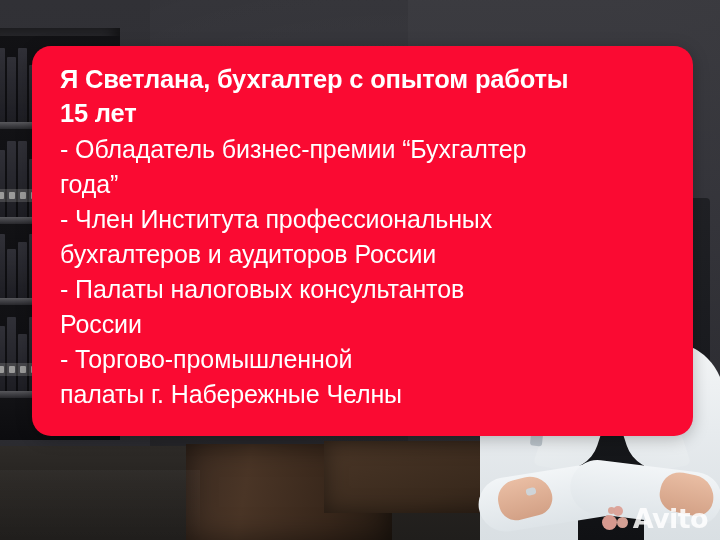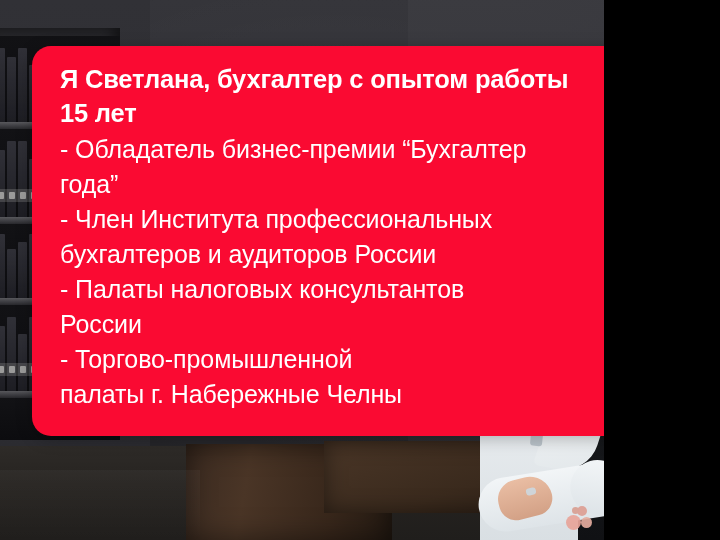--- a/index.html
+++ b/index.html
@@ -6,21 +6,21 @@
     margin: 0;
     padding: 0;
     background: #000;
   }
   body {
     font-family: "DejaVu Sans", sans-serif;
   }
 
   .screenshot {
     position: relative;
-    width: 604px;
+    width: 720px;
     height: 540px;
     overflow: hidden;
     background: #ec4899;
   }
 
   
   .photo-bg {
     position: absolute;
     inset: 0;
     background:
@@ -491,15 +491,16 @@
     </div>
   </div>
 
   <div class="avito-watermark">
     <span class="avito-dots">
       <i></i>
         <i></i>
         <i></i>
         <i></i>
     </span>
+    <span class="avito-wordmark">Avito</span>
   </div>
 
 </div>
 
 </body></html>

